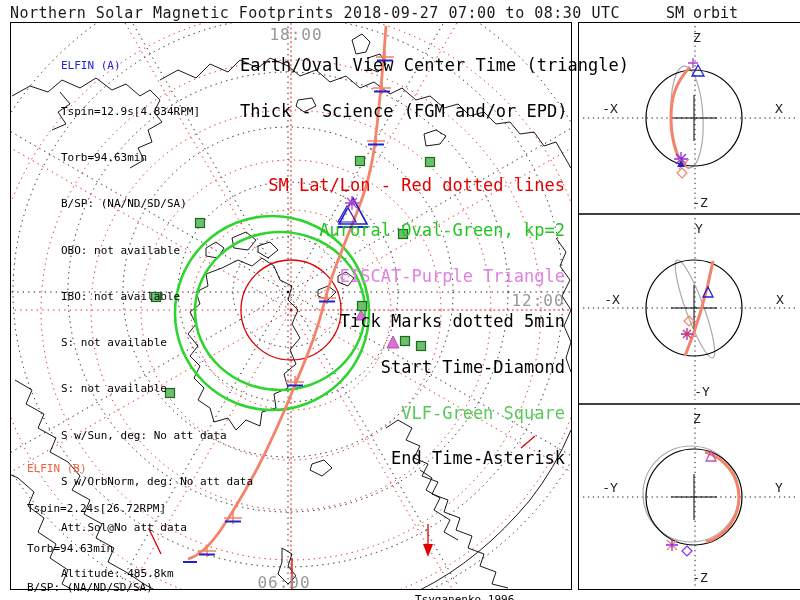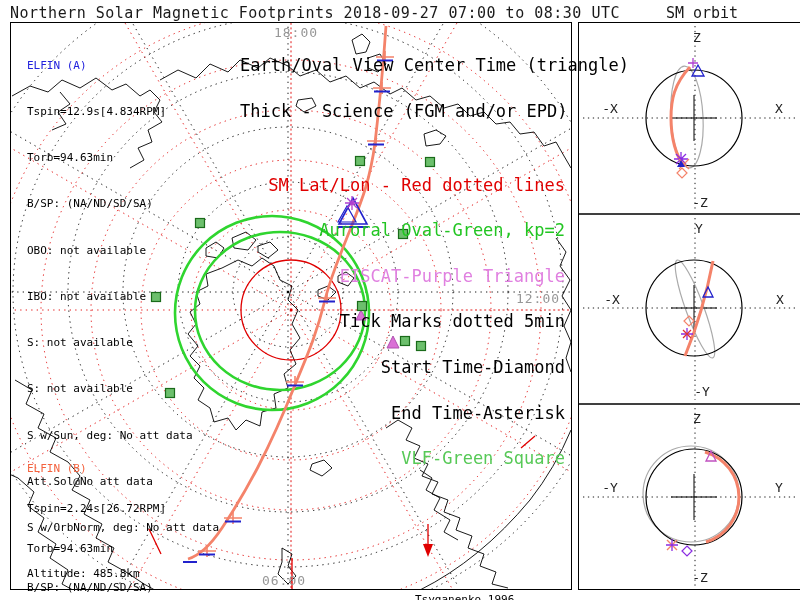--- a/index.html
+++ b/index.html
@@ -2,26 +2,26 @@
 <html><head>
 <meta charset="utf-8">
 <style>
   html,body{margin:0;padding:0;background:#fff;}
   #canvas{position:relative;width:800px;height:600px;background:#fff;overflow:hidden;
           font-family:"DejaVu Sans Mono",monospace;color:#000;}
   #canvas svg{position:absolute;left:0;top:0;}
   .abs{position:absolute;white-space:pre;}
   .title{font-size:15px;letter-spacing:.5px;color:#1a1a1a;}
   .smtitle{font-size:15px;color:#1a1a1a;text-align:center;}
-  .info{font-size:11px;line-height:15.4px;}
+  .info{font-size:11px;line-height:15.4px;margin-left:34px;}
   .infoB{font-size:11px;line-height:13.2px;}
   .info .hdr{color:#2222dd;}
   .infoB .hdr{color:#f4633f;}
   .legend{font-size:17px;line-height:15.2px;text-align:right;}
-  .mlt{font-size:13px;color:#979797;letter-spacing:1px;}
+  .mlt{font-size:16px;color:#979797;letter-spacing:1px;}
   .credits{font-size:11px;line-height:16px;}
   svg text{font-family:"DejaVu Sans Mono",monospace;font-size:13px;fill:#222;}
 </style>
 </head>
 <body>
 
 <div id="canvas">
 
 <svg width="800" height="600" viewBox="0 0 800 600">
   <defs>
@@ -189,22 +189,22 @@
 <div class="abs info" style="left:27px;top:27px;">
   <div class="hdr">ELFIN (A)</div>
   <div>Tspin=12.9s[4.834RPM]</div>
   <div>Torb=94.63min</div>
   <div>B/SP: (NA/ND/SD/SA)</div>
   <div>OBO: not available</div>
   <div>IBO: not available</div>
   <div>S: not available</div>
   <div>S: not available</div>
   <div>S w/Sun, deg: No att data</div>
+  <div>S w/OrbNorm, deg: No att data</div>
   <div>Att.Sol@No att data</div>
-  <div>S w/OrbNorm, deg: No att data</div>
   <div>Altitude: 485.8km</div>
 </div>
 
 <div class="abs infoB" style="left:27px;top:436px;">
   <div class="hdr">ELFIN (B)</div>
   <div>Tspin=2.24s[26.72RPM]</div>
   <div>Torb=94.63min</div>
   <div>B/SP: (NA/ND/SD/SA)</div>
   
   
@@ -217,22 +217,22 @@
 </div>
 
 <div class="abs legend" style="left:240px;top:28px;width:325px;">
   <div style="color: rgb(0, 0, 0);">Earth/Oval View Center Time (triangle)</div>
   <div style="color: rgb(0, 0, 0);">Thick - Science (FGM and/or EPD)</div>
   <div style="color: rgb(224, 0, 0); margin-top: 28px;">SM Lat/Lon - Red dotted lines</div>
   <div style="color: rgb(34, 197, 34);">Auroral Oval-Green, kp=2</div>
   <div style="color: rgb(224, 128, 224);">EISCAT-Purple Triangle</div>
   <div style="color: rgb(0, 0, 0);">Tick Marks dotted 5min</div>
   <div style="color: rgb(0, 0, 0);">Start Time-Diamond</div>
+  <div style="color: rgb(87, 201, 87);">VLF-Green Square</div>
   <div style="color: rgb(0, 0, 0);">End Time-Asterisk</div>
-  <div style="color: rgb(87, 201, 87);">VLF-Green Square</div>
 </div>
 
 <div class="abs mlt" style="left:264px;top:25px;width:64px;text-align:center;">18:00</div>
 <div class="abs mlt" style="left:506px;top:291px;width:64px;text-align:center;">12:00</div>
 <div class="abs mlt" style="left:252px;top:573px;width:64px;text-align:center;">06:00</div>
 
 <div class="abs credits" style="left:415px;top:560px;">
   <div>Tsyganenko-1996</div>
   
 </div>

